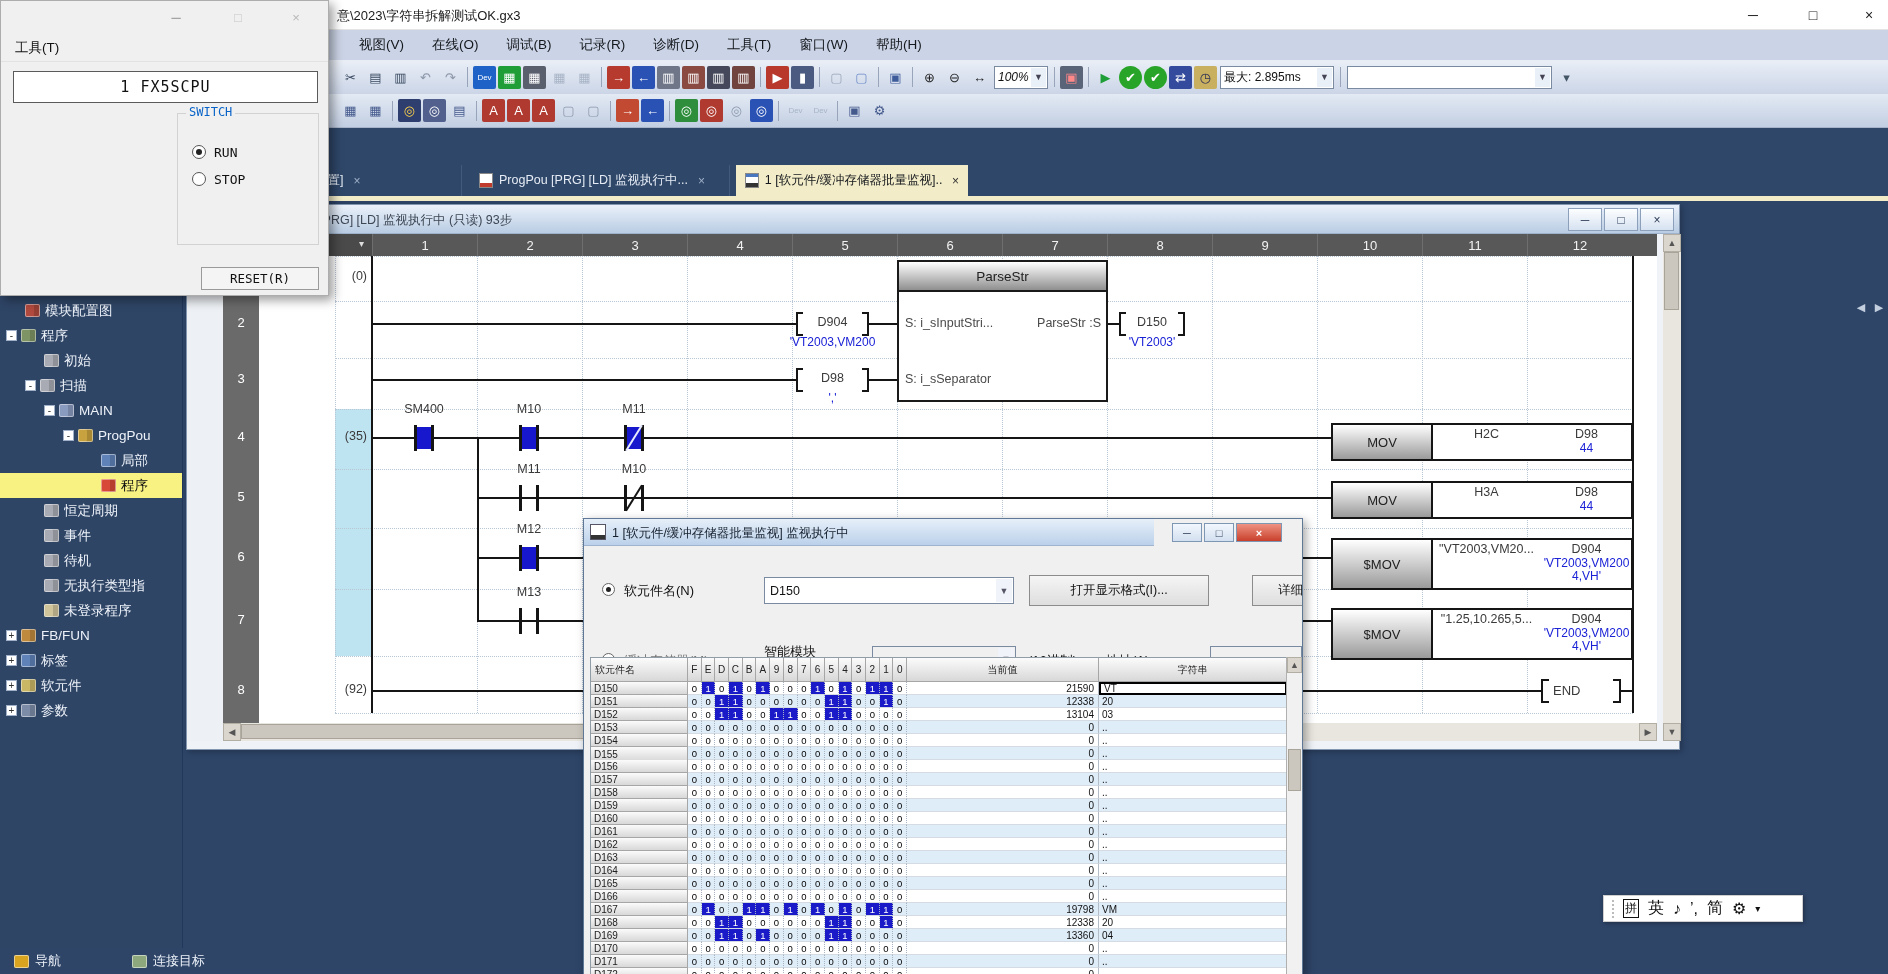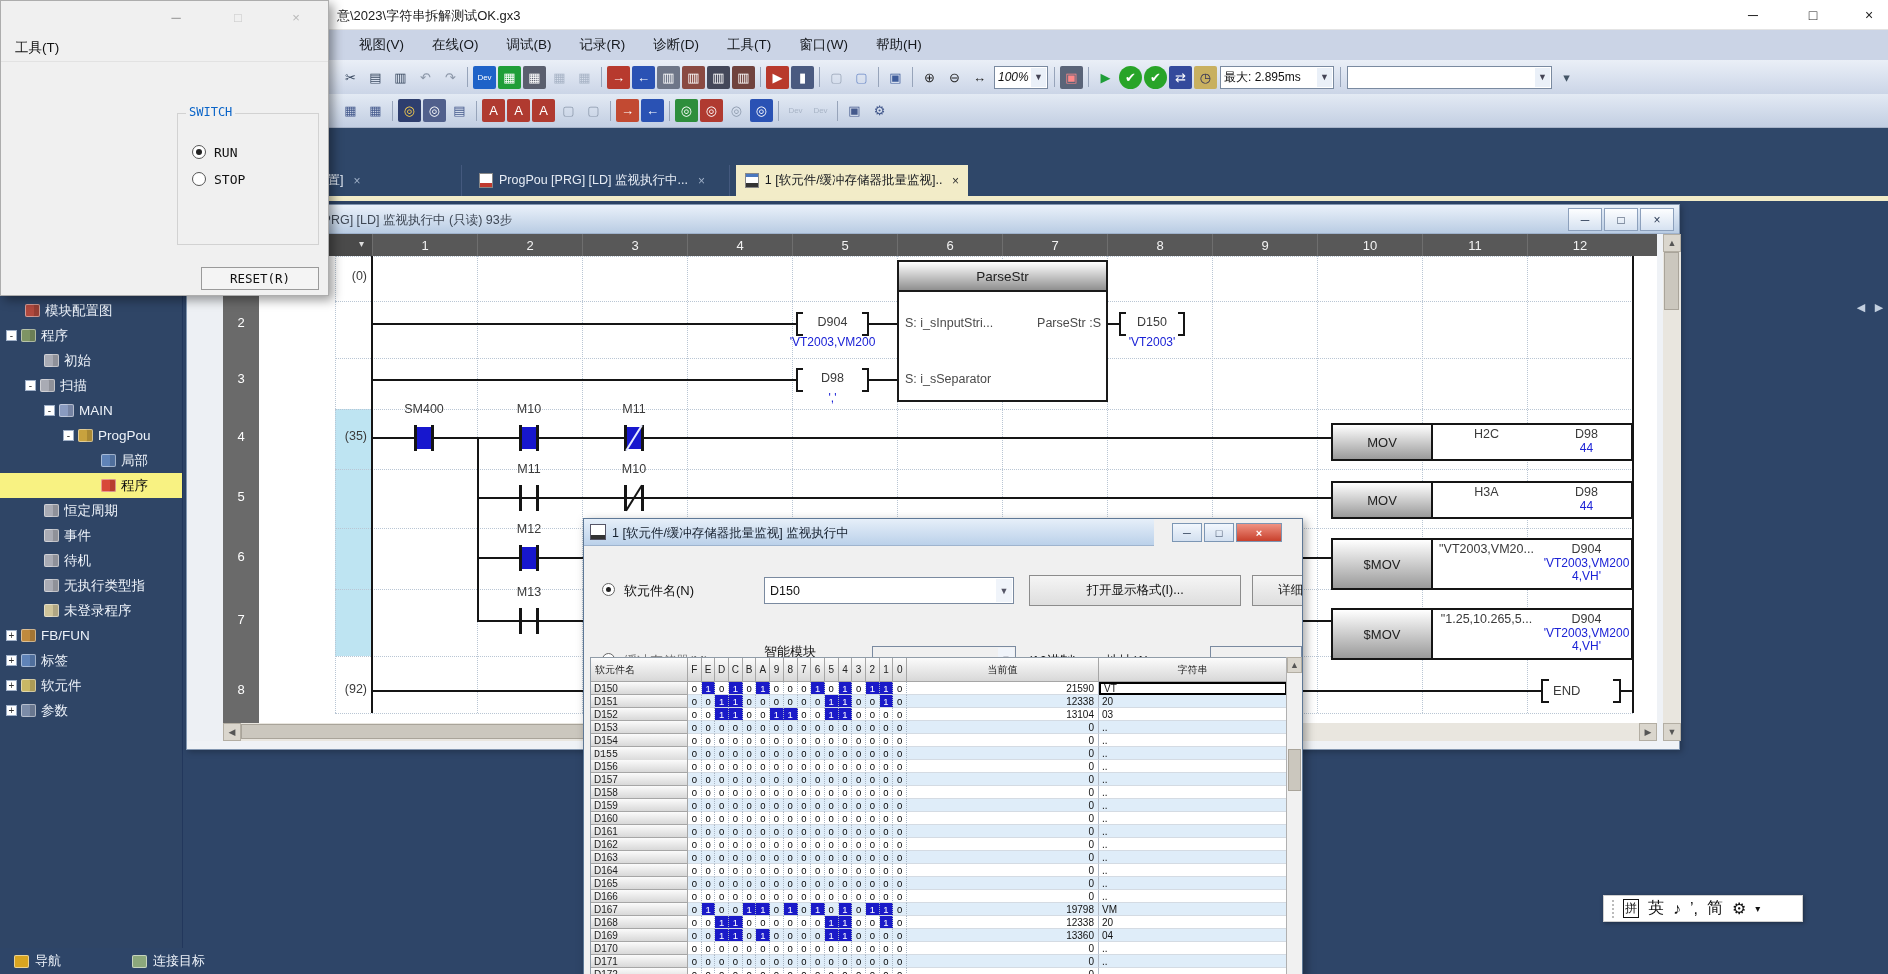--- a/index.html
+++ b/index.html
@@ -490,21 +490,21 @@
       <div class="a mbtn" style="left:588px;width:30px;background:linear-gradient(#F2F7FD,#D3E0F0);color:#2B3B55">─</div>
       <div class="a mbtn" style="left:620px;width:30px;background:linear-gradient(#F2F7FD,#D3E0F0);color:#2B3B55">□</div>
       <div class="a mbtn" style="left:652px;width:46px;background:linear-gradient(#EF9282,#C8402C);color:#fff;font-weight:bold">×</div>
     </div>
     <div class="a radio sel" style="left:18px;top:64px"></div>
     <span class="dlabel" style="left:40px;top:63px">软元件名(N)</span>
     <div class="dcombo" style="left:180px;top:58px;width:250px;height:27px">
       <span>D150</span>
         <span class="arr">▼</span>
     </div>
-    <div class="dbtn" style="left:445px;top:56px;width:212px;height:31px">打开显示格式(I)...</div>
+    <div class="dbtn" style="left:445px;top:56px;width:180px;height:31px">打开显示格式(I)...</div>
     <div class="dbtn" style="left:668px;top:56px;width:90px;height:31px">详细条</div>
     <div class="a radio" style="left:18px;top:134px"></div>
     <span class="dlabel" style="left:40px;top:133px;color:#777">缓冲存储器(M)</span>
     <span class="dlabel" style="left:180px;top:124px">智能模块</span>
     <span class="dlabel" style="left:180px;top:141px">号(U)</span>
     <div class="dcombo dis" style="left:288px;top:127px;width:144px;height:25px">
         <span class="arr">▼</span>
       </div>
     <span class="dlabel" style="left:444px;top:133px">(16进制)</span>
     <span class="dlabel" style="left:522px;top:133px">地址(A)</span>
@@ -628,21 +628,21 @@
           <div class="bitc" style="position: absolute; left: 233.9px; top: 0px; width: 13.69px; height: 13px;">0</div>
           <div class="bitc" style="position: absolute; left: 247.59px; top: 0px; width: 13.69px; height: 13px;">0</div>
           <div class="bitc" style="position: absolute; left: 261.28px; top: 0px; width: 13.69px; height: 13px;">0</div>
           <div class="bitc" style="position: absolute; left: 274.97px; top: 0px; width: 13.69px; height: 13px;">0</div>
           <div class="bitc" style="position: absolute; left: 288.66px; top: 0px; width: 13.69px; height: 13px;">0</div>
           <div class="bitc" style="position: absolute; left: 302.35px; top: 0px; width: 13.69px; height: 13px;">0</div>
           <div class="mcell" style="position: absolute; left: 316px; top: 0px; width: 192px; height: 13px; justify-content: flex-end; padding-right: 4px; border-right: 1px solid rgb(180, 188, 200);">0</div>
           <div class="mcell" style="position: absolute; left: 508px; top: 0px; width: 188px; height: 13px; padding-left: 3px;">..</div>
         </div>
         <div style="position: absolute; left: 0px; top: 89px; width: 696px; height: 13px; background: rgb(223, 237, 249);">
-          <div class="mname" style="position: absolute; left: 0px; top: 0px; width: 97px; height: 15px; padding-left: 3px; font-family: Liberation Mono, monospace;">D155</div>
+          <div class="mname" style="position: absolute; left: 0px; top: 0px; width: 97px; height: 15px; padding-left: 3px;">D155</div>
           <div class="bitc" style="position: absolute; left: 97px; top: 0px; width: 13.69px; height: 13px;">0</div>
           <div class="bitc" style="position: absolute; left: 110.69px; top: 0px; width: 13.69px; height: 13px;">0</div>
           <div class="bitc" style="position: absolute; left: 124.38px; top: 0px; width: 13.69px; height: 13px;">0</div>
           <div class="bitc" style="position: absolute; left: 138.07px; top: 0px; width: 13.69px; height: 13px;">0</div>
           <div class="bitc" style="position: absolute; left: 151.76px; top: 0px; width: 13.69px; height: 13px;">0</div>
           <div class="bitc" style="position: absolute; left: 165.45px; top: 0px; width: 13.69px; height: 13px;">0</div>
           <div class="bitc" style="position: absolute; left: 179.14px; top: 0px; width: 13.69px; height: 13px;">0</div>
           <div class="bitc" style="position: absolute; left: 192.83px; top: 0px; width: 13.69px; height: 13px;">0</div>
           <div class="bitc" style="position: absolute; left: 206.52px; top: 0px; width: 13.69px; height: 13px;">0</div>
           <div class="bitc" style="position: absolute; left: 220.21px; top: 0px; width: 13.69px; height: 13px;">0</div>
@@ -1030,20 +1030,21 @@
       <span style="font-size: 10px;">▾</span>
     </div>
 
   <div id="sim" class="a">
     <div class="a simctl" style="left:152px">─</div>
     <div class="a simctl" style="left:214px;color:#C8C8C8">□</div>
     <div class="a simctl" style="left:272px;color:#B8B8B8">×</div>
     <div id="sim-menu" class="a">
       <span>工具(T)</span>
     </div>
+    <div id="cpu-box" class="a">1  FX5SCPU</div>
     <div class="a group" style="left:176px;top:112px;width:142px;height:132px">
       <span class="glabel">SWITCH</span>
       <div id="sw-rows">
           <div class="srow" style="position: absolute; left: 14px; top: 30px; width: 120px; height: 16px;">
             <span class="rdo sel"></span>
             <span>RUN</span>
           </div>
           <div class="srow" style="position: absolute; left: 14px; top: 57px; width: 120px; height: 16px;">
             <span class="rdo"></span>
             <span>STOP</span>

